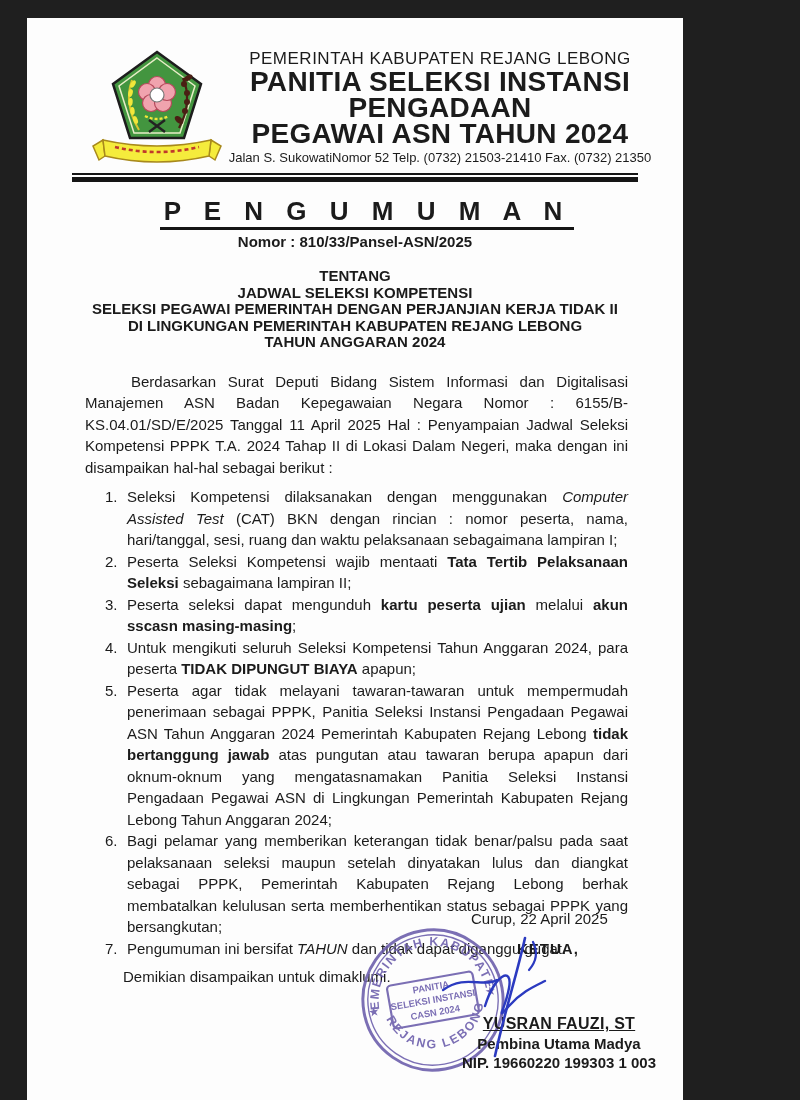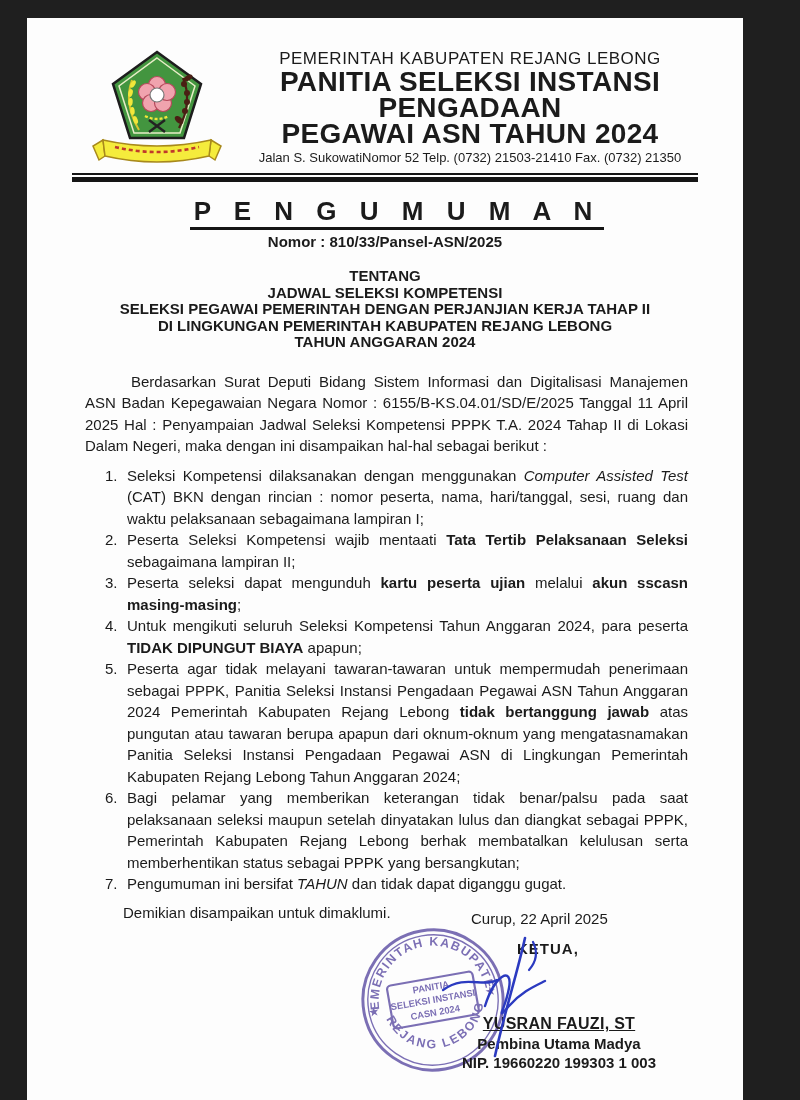--- a/index.html
+++ b/index.html
@@ -9,21 +9,21 @@
   }
   *{margin:0;padding:0;box-sizing:border-box;}
   html,body{width:800px;height:1100px;overflow:hidden;}
   body{
     background:var(--canvas);
     font-family:"Liberation Sans","DejaVu Sans",sans-serif;
     color:var(--ink);
   }
   .page{
     position:relative;
-    width:716px;height:1082px;
+    width:656px;height:1082px;
     margin:18px 25px 0 27px;
     background:var(--paper);
     padding-top:30px;
     overflow:hidden;
   }
   
   .letterhead{position:relative;}
   .logo{position:absolute;left:64px;top:0px;width:132px;height:118px;}
   .lh-text{margin-left:170px;text-align:center;}
   .lh-line1{font-size:17px;line-height:21px;letter-spacing:.5px;}
@@ -125,21 +125,21 @@
   </div>
 
   <div class="title-wrap">
     <span class="title">P E N G U M U M A N</span>
   </div>
   <div class="number">Nomor : 810/33/Pansel-ASN/2025</div>
 
   <div class="subject">
     <div>TENTANG</div>
     <div>JADWAL SELEKSI KOMPETENSI</div>
-    <div>SELEKSI PEGAWAI PEMERINTAH DENGAN PERJANJIAN KERJA TAHAP II</div>
+    <div>SELEKSI PEGAWAI PEMERINTAH DENGAN PERJANJIAN KERJA TIDAK II</div>
     <div>DI LINGKUNGAN PEMERINTAH KABUPATEN REJANG LEBONG</div>
     <div>TAHUN ANGGARAN 2024</div>
   </div>
 
   <p class="opening">Berdasarkan Surat Deputi Bidang Sistem Informasi dan Digitalisasi Manajemen ASN Badan Kepegawaian Negara Nomor : 6155/B-KS.04.01/SD/E/2025 Tanggal 11 April 2025 Hal : Penyampaian Jadwal Seleksi Kompetensi PPPK T.A. 2024  Tahap II di Lokasi Dalam Negeri, maka dengan ini disampaikan hal-hal sebagai berikut :</p>
 
   <div class="list">
       <div class="li">
         <span class="num">1.</span>
         <span class="li-text"><span class="seg-normal">Seleksi Kompetensi dilaksanakan dengan menggunakan </span><span class="seg-bold-italic">Computer Assisted Test</span><span class="seg-normal"> (CAT) BKN dengan rincian : nomor peserta, nama, hari/tanggal, sesi, ruang dan waktu pelaksanaan sebagaimana lampiran I;</span></span>

